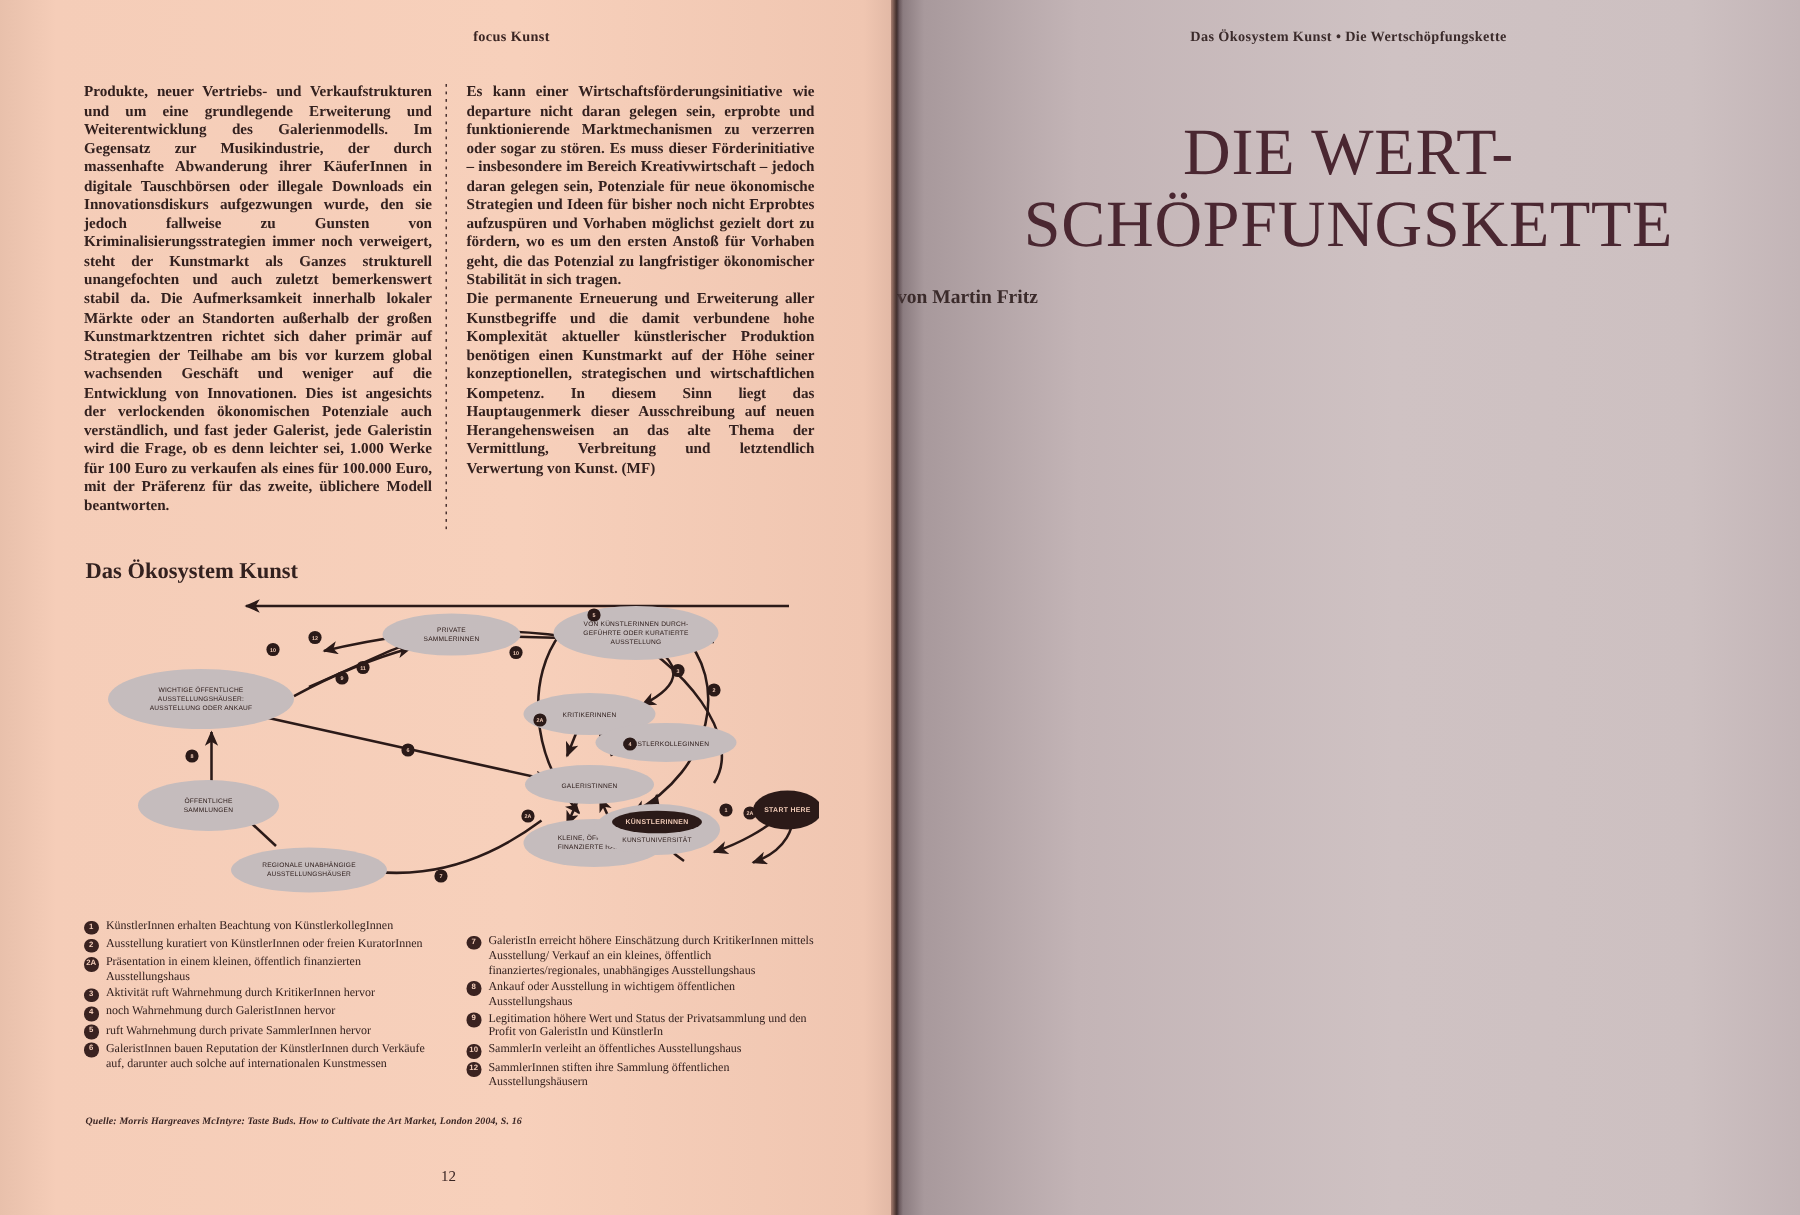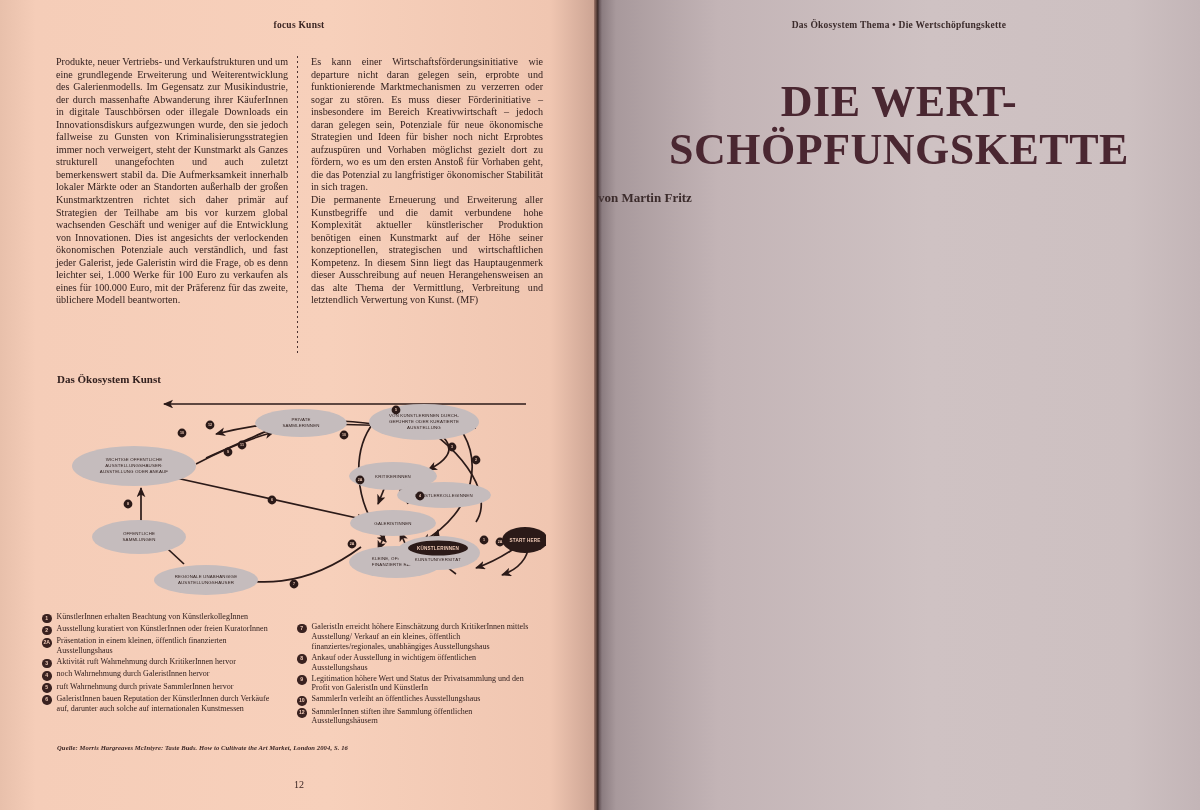--- a/index.html
+++ b/index.html
@@ -8,65 +8,66 @@
     font-family:"Liberation Serif", serif;
     background:#b0a3a3;
   }
   #spread{position:relative;width:1200px;height:810px;}
 
   
   .page{position:absolute;top:0;height:810px;}
   #page-left{left:0;width:598px;
     background:
       linear-gradient(to right,#e8c0ab 0%,#f5cdb8 6%,#f7d0bb 55%,#f0c6b1 92%,#c9a191 100%);
+    padding-left: 28px;
   }
   #page-right{left:598px;width:602px;
     background:
       linear-gradient(to right,#837478 0%,#a8999c 3%,#c3b4b6 20%,#cfc2c3 55%,#cdc0c1 88%,#c3b5b7 100%);
   }
   #gutter{position:absolute;left:594px;top:0;width:8px;height:810px;
     background:linear-gradient(to right,rgba(120,80,70,.55),rgba(40,25,25,.85) 45%,rgba(90,72,76,.6) 70%,rgba(150,135,138,0));}
 
   
   .runhead{position:absolute;top:20px;width:100%;text-align:center;
     font-size:9.5px;letter-spacing:.25px;color:#3a2523;font-weight:bold;}
   #page-right .runhead{color:#3b2b2b;}
 
   
-  #left-cols{position:absolute;left:56px;top:56px;width:487px;height:300px;}
+  #left-cols{position:absolute;left:56px;top:56px;width:487px;height:300px;font-weight:bold;}
   .col{position:absolute;top:0;width:232px;font-size:10.1px;line-height:12.55px;
     text-align:justify;color:#33211f;hyphens:manual;}
   #col-a{left:0;}
   #col-b{left:255px;}
   .col p{margin:0;}
   .dotrule{position:absolute;left:241px;top:0;width:1px;height:297px;
     background-image:linear-gradient(to bottom,#4a3230 0 2px,transparent 2px 5px);
     background-size:1px 5px;}
 
   
-  #diagram-title{position:absolute;left:57px;top:373px;font-size:11px;font-weight:bold;color:#33211f;}
+  #diagram-title{position:absolute;left:57px;top:373px;font-size:15px;font-weight:bold;color:#33211f;}
   #diagram{position:absolute;left:56px;top:392px;width:490px;height:215px;}
 
   
-  #legend{position:absolute;left:42px;top:612px;width:490px;height:125px;}
+  #legend{position:absolute;left:56px;top:612px;width:490px;height:125px;}
   .legend-col{position:absolute;top:0;width:233px;}
   #legend-a{left:0;}
   #legend-b{left:255px;margin-top:10px;}
   .legend-item{display:flex;align-items:flex-start;margin-bottom:1.0px;}
   .lnum{flex:0 0 auto;width:9.6px;height:9.6px;border-radius:50%;
     background:#3a2220;color:#f4cdb9;font-size:5.2px;line-height:9.6px;
     text-align:center;font-weight:bold;margin-right:5px;margin-top:1.6px;
     font-family:"Liberation Sans",sans-serif;}
   .ltext{font-size:8.0px;line-height:9.9px;color:#33211f;}
   #source{position:absolute;left:57px;top:744px;font-size:6.6px;
     font-style:italic;font-weight:bold;color:#3a2523;letter-spacing:.1px;}
 
   
   #title{position:absolute;left:0;top:78px;width:602px;text-align:center;
-    font-size:44px;line-height:48px;font-weight:bold;color:#4a2731;letter-spacing:.5px;}
+    font-size:44px;line-height:48px;font-weight:normal;color:#4a2731;letter-spacing:.5px;}
   #byline{position:absolute;left:0;top:190px;width:602px;
     font-size:13px;font-weight:bold;color:#3b2b2b;}
 
   .pageno{position:absolute;top:779px;font-size:10px;color:#3a2523;}
   #pageno-left{left:0;width:598px;text-align:center;}
   #pageno-right{left:598px;width:602px;text-align:center;color:#3b2b2b;}
 
   
   .node-ell{fill:#c5bcbd;}
   .node-dark{fill:#2b1a18;}
@@ -308,21 +309,21 @@
         </div>
     </div>
 
     <div id="source">Quelle: Morris Hargreaves McIntyre: Taste Buds. How to Cultivate the Art Market, London 2004, S. 16</div>
 
     <div class="pageno" id="pageno-left">12</div>
   </div>
 
   <div class="page" id="page-right">
 
-    <div class="runhead">Das Ökosystem Thema • Die Wertschöpfungskette</div>
+    <div class="runhead">Das Ökosystem Kunst • Die Wertschöpfungskette</div>
 
     <div id="title">
       <div>DIE WERT-</div>
       <div>SCHÖPFUNGSKETTE</div>
     </div>
 
     <div id="byline">von Martin Fritz</div>
 
     <div class="pageno" id="pageno-right">13</div>
   </div>

